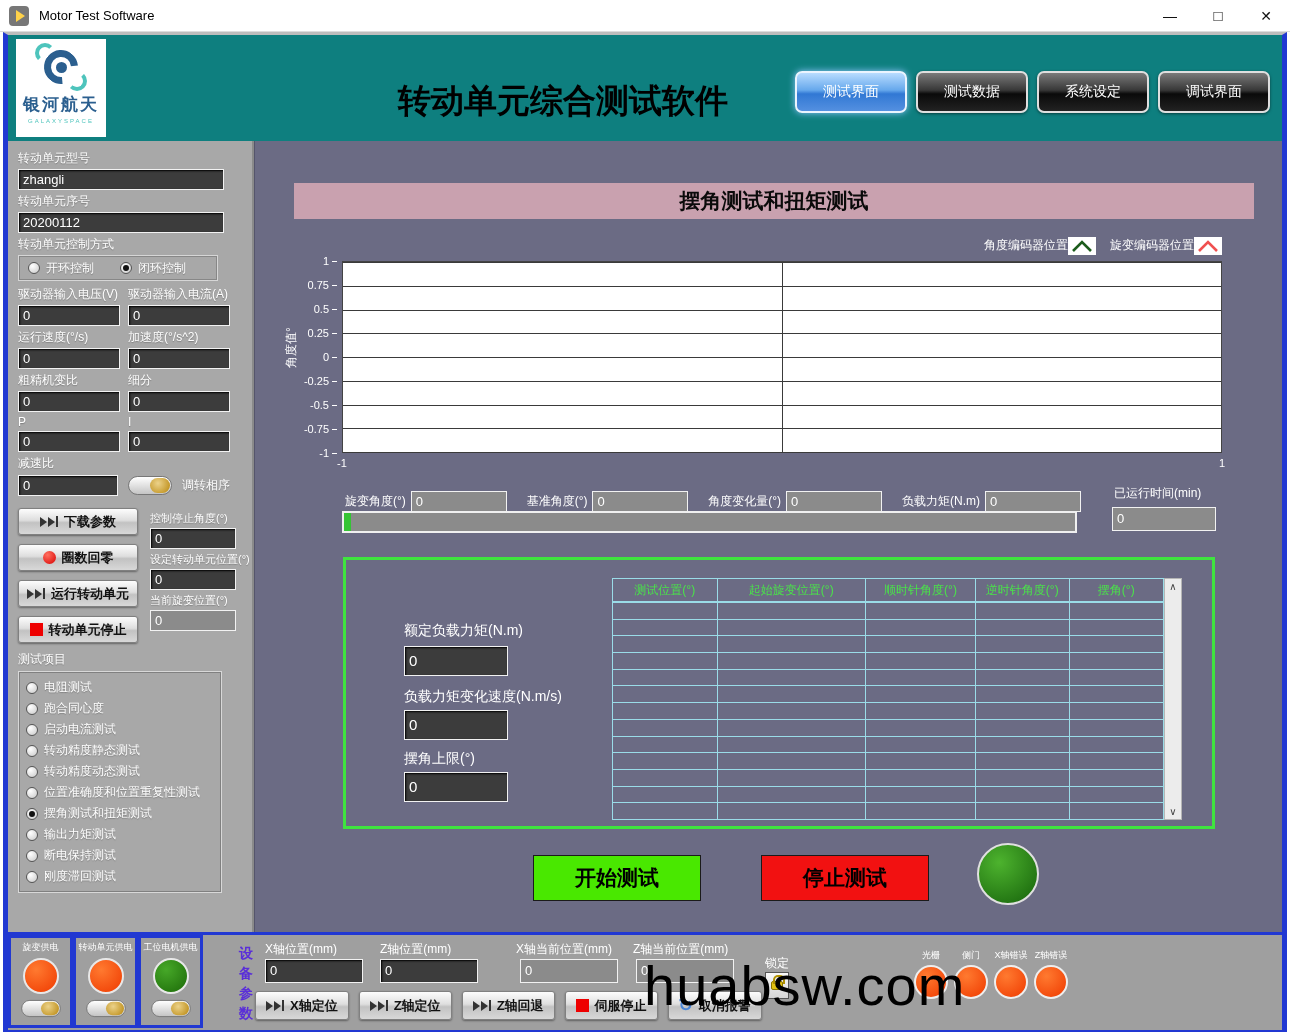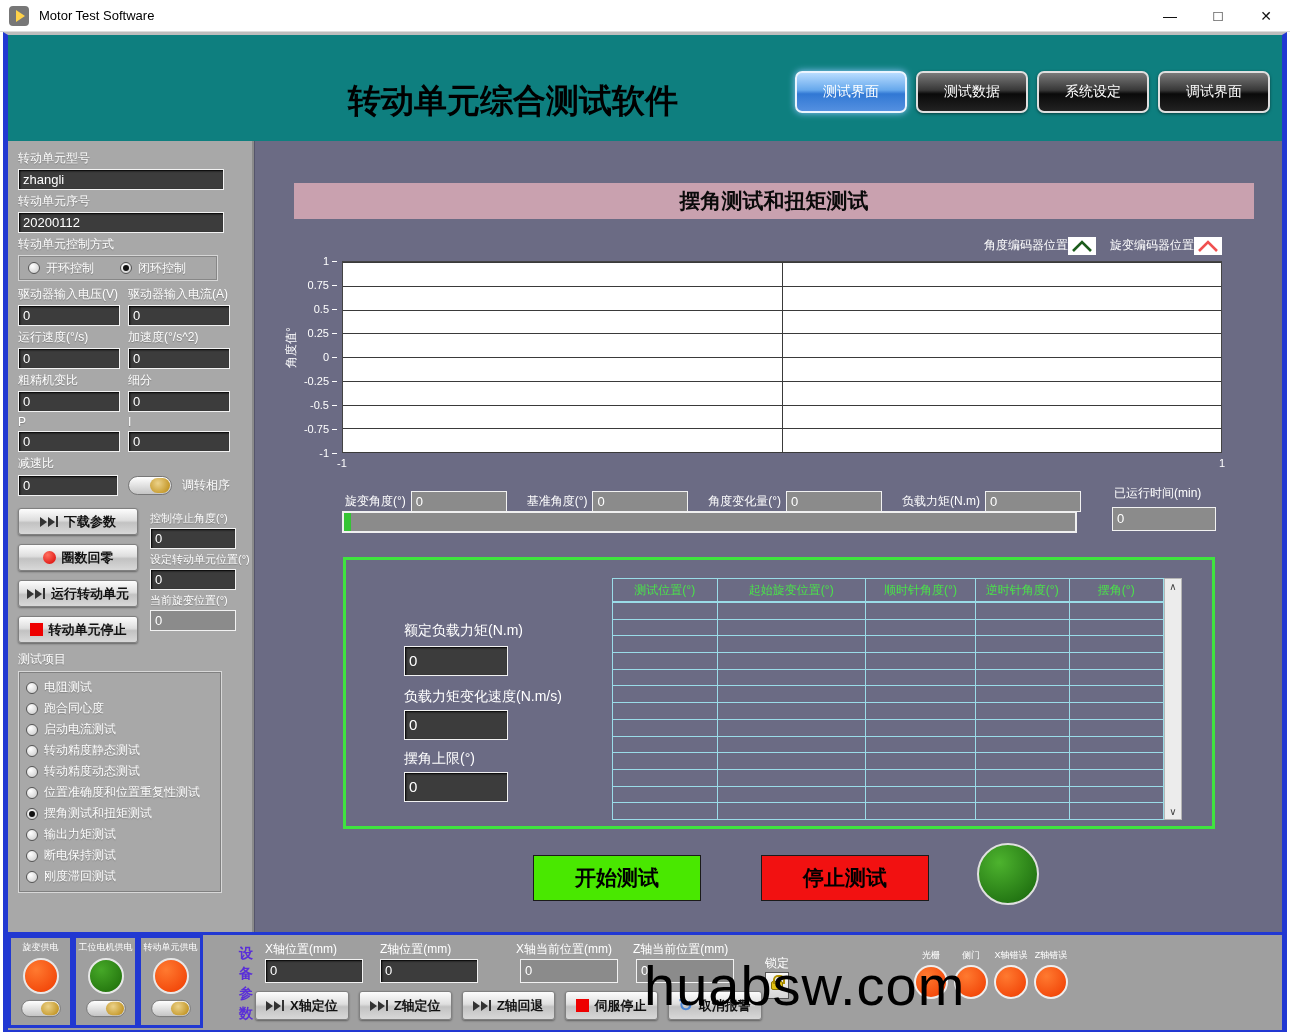--- a/index.html
+++ b/index.html
@@ -17,21 +17,21 @@
 
 .teal-header{position:relative;height:106px;background:#0e7f7f}
 .logo-box{position:absolute;left:8px;top:4px;width:90px;height:98px;background:#fff;display:flex;flex-direction:column;align-items:center}
 .logo-mark{margin-top:7px;width:42px;height:42px;position:relative}
 .logo-ring{position:absolute;inset:4px;border:7px solid #2b5f8f;border-radius:50%;border-right-color:transparent;transform:rotate(40deg)}
 .logo-dot{position:absolute;left:50%;top:50%;width:11px;height:11px;margin:-5.5px;background:#2b5f8f;border-radius:50%}
 .logo-arc1{position:absolute;left:-5px;top:-3px;width:20px;height:20px;border:4px solid transparent;border-left-color:#4ec4bc;border-top-color:#4ec4bc;border-radius:50%}
 .logo-arc2{position:absolute;right:-5px;bottom:-3px;width:20px;height:20px;border:4px solid transparent;border-right-color:#4ec4bc;border-bottom-color:#4ec4bc;border-radius:50%}
 .logo-cn{margin-top:5px;font-size:17px;font-weight:bold;color:#2b5f8f;letter-spacing:2px}
 .logo-en{font-size:6px;color:#4ec4bc;letter-spacing:2px;margin-top:2px}
-.app-title{position:absolute;left:340px;top:44px;width:430px;font-size:33px;font-weight:bold;color:#000}
+.app-title{position:absolute;left:340px;top:44px;width:430px;text-align:center;font-size:33px;font-weight:bold;color:#000}
 .nav{position:absolute;right:12px;top:36px;display:flex;gap:9px}
 .nav-btn{width:112px;height:42px;border-radius:7px;border:2px solid #dfdfdf;background:linear-gradient(180deg,#7a7a7a,#383838 45%,#0a0a0a 55%,#222);color:#fff;font-size:14px;font-family:inherit;box-shadow:0 1px 3px rgba(0,0,0,.5)}
 .nav-btn.active{background:linear-gradient(180deg,#b8dcff,#66a8ec 45%,#3178d4 55%,#5490e0);border-color:#eaf4ff;box-shadow:0 0 7px #8fc6ff}
 
 .content{display:flex;height:791px}
 .sidebar{width:246px;background:#a8a8a8;padding:6px 6px 0 10px;border-right:2px solid #8a8a8a;flex:none}
 .slabel{color:#fff;font-size:12px;margin:3px 0 2px;white-space:nowrap;text-shadow:0 1px 1px rgba(0,0,0,.25)}
 .field{background:#3c3c3c;color:#fff;border:1px solid #f2f2f2;box-shadow:inset 1px 1px 2px #000;height:21px;line-height:19px;padding:0 4px;font-size:13px;overflow:hidden}
 .field.indicator{background:#8b8b8b;box-shadow:none}
 .w-full{width:206px}
@@ -134,20 +134,30 @@
     <span class="win-title">Motor Test Software</span>
     <div class="win-controls">
       <button class="win-btn">—</button>
       <button class="win-btn max-glyph">□</button>
       <button class="win-btn">✕</button>
     </div>
   </div>
 
   <div class="app">
     <div class="teal-header">
+      <div class="logo-box">
+        <div class="logo-mark">
+          <span class="logo-arc1"></span>
+            <span class="logo-ring"></span>
+            <span class="logo-dot"></span>
+            <span class="logo-arc2"></span>
+        </div>
+        <div class="logo-cn">银河航天</div>
+        <div class="logo-en">GALAXYSPACE</div>
+      </div>
       <div class="app-title">转动单元综合测试软件</div>
       <div class="nav" id="nav">
           <button class="nav-btn active">测试界面</button>
           <button class="nav-btn">测试数据</button>
           <button class="nav-btn">系统设定</button>
           <button class="nav-btn">调试界面</button>
         </div>
     </div>
 
     <div class="content">
@@ -511,27 +521,27 @@
     </div>
 
     <div class="bottom-bar">
       <div id="power-groups">
           <div class="power-group">
             <div class="pg-label">旋变供电</div>
             <div class="led-36" style="background: radial-gradient(circle at 35% 30%, rgb(255, 122, 48), rgb(239, 58, 0));"></div>
             <span class="toggle pg-toggle"></span>
           </div>
           <div class="power-group">
+            <div class="pg-label">转动单元供电</div>
+            <div class="led-36" style="background: radial-gradient(circle at 35% 30%, rgb(255, 122, 48), rgb(239, 58, 0));"></div>
+            <span class="toggle pg-toggle"></span>
+          </div>
+          <div class="power-group">
             <div class="pg-label">工位电机供电</div>
             <div class="led-36" style="background: radial-gradient(circle at 35% 30%, rgb(70, 168, 40), rgb(28, 106, 8));"></div>
-            <span class="toggle pg-toggle"></span>
-          </div>
-          <div class="power-group">
-            <div class="pg-label">转动单元供电</div>
-            <div class="led-36" style="background: radial-gradient(circle at 35% 30%, rgb(255, 122, 48), rgb(239, 58, 0));"></div>
             <span class="toggle pg-toggle"></span>
           </div>
         </div>
       <div class="vert-label">设备参数</div>
 
       <div class="bx-label" style="left:257px">X轴位置(mm)</div>
       <div class="field bx-field" style="left:257px">0</div>
       <div class="bx-label" style="left:372px">Z轴位置(mm)</div>
       <div class="field bx-field" style="left:372px">0</div>
       <div class="bx-label" style="left:508px">X轴当前位置(mm)</div>

